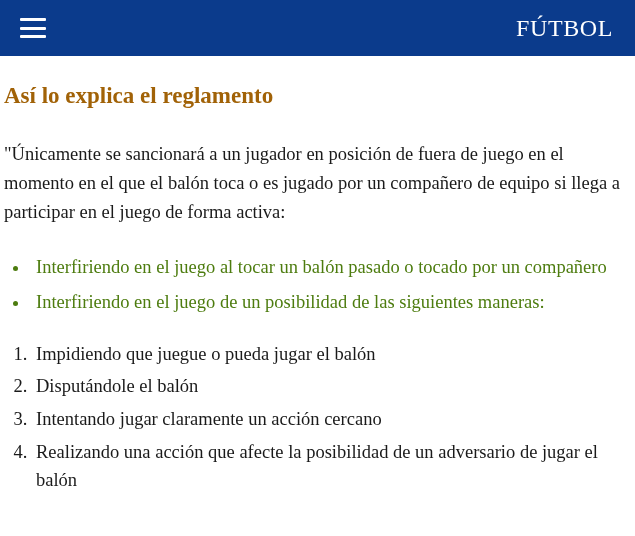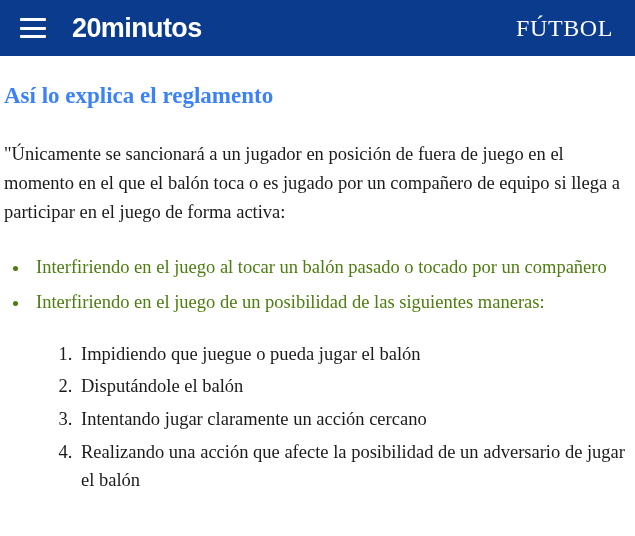--- a/index.html
+++ b/index.html
@@ -63,21 +63,21 @@
   
   .article {
     box-sizing: border-box;
     padding: 26px 10px 0 4px;
   }
   .article h2 {
     margin: 0 0 30px 0;
     font-family: "Liberation Serif", serif;
     font-size: 23px;
     font-weight: bold;
-    color: #3b82f6;
+    color: #a16207;
     line-height: 1.2;
   }
   .lede {
     margin: 0 0 26px 0;
     font-size: 18.5px;
     line-height: 1.58;
     color: #1a1a1a;
   }
   ul.bullets {
     margin: 0 0 22px 0;
@@ -95,33 +95,31 @@
     margin: 0;
     padding-left: 28px;
     list-style: decimal;
   }
   ol.steps li {
     font-size: 18.5px;
     line-height: 1.55;
     color: #1a1a1a;
     margin-bottom: 4px;
     padding-left: 4px;
-    margin-left: 45px;
   }
 </style>
 </head>
 <body>
 
 <div class="header">
   <div class="hamburger">
     <span></span>
     <span></span>
     <span></span>
   </div>
-  <div class="brand">20minutos</div>
   <a class="section-link" href="#">FÚTBOL</a>
 </div>
 
 <div class="article">
   <h2>Así lo explica el reglamento</h2>
 
   <p class="lede">"Únicamente se sancionará a un jugador en posición de fuera de juego en el momento en el que el balón toca o es jugado por un compañero de equipo si llega a participar en el juego de forma activa:</p>
 
   <ul class="bullets">
     <li>Interfiriendo en el juego al tocar un balón pasado o tocado por un compañero</li>

